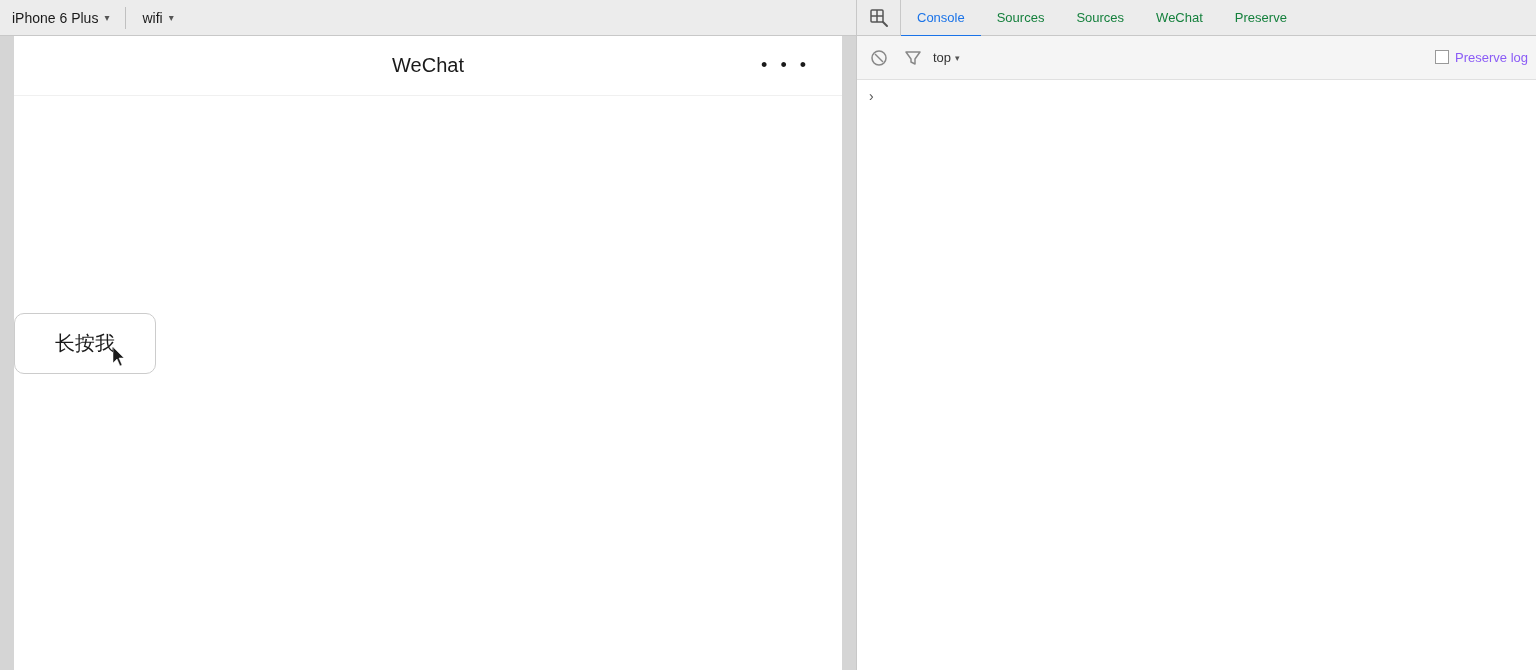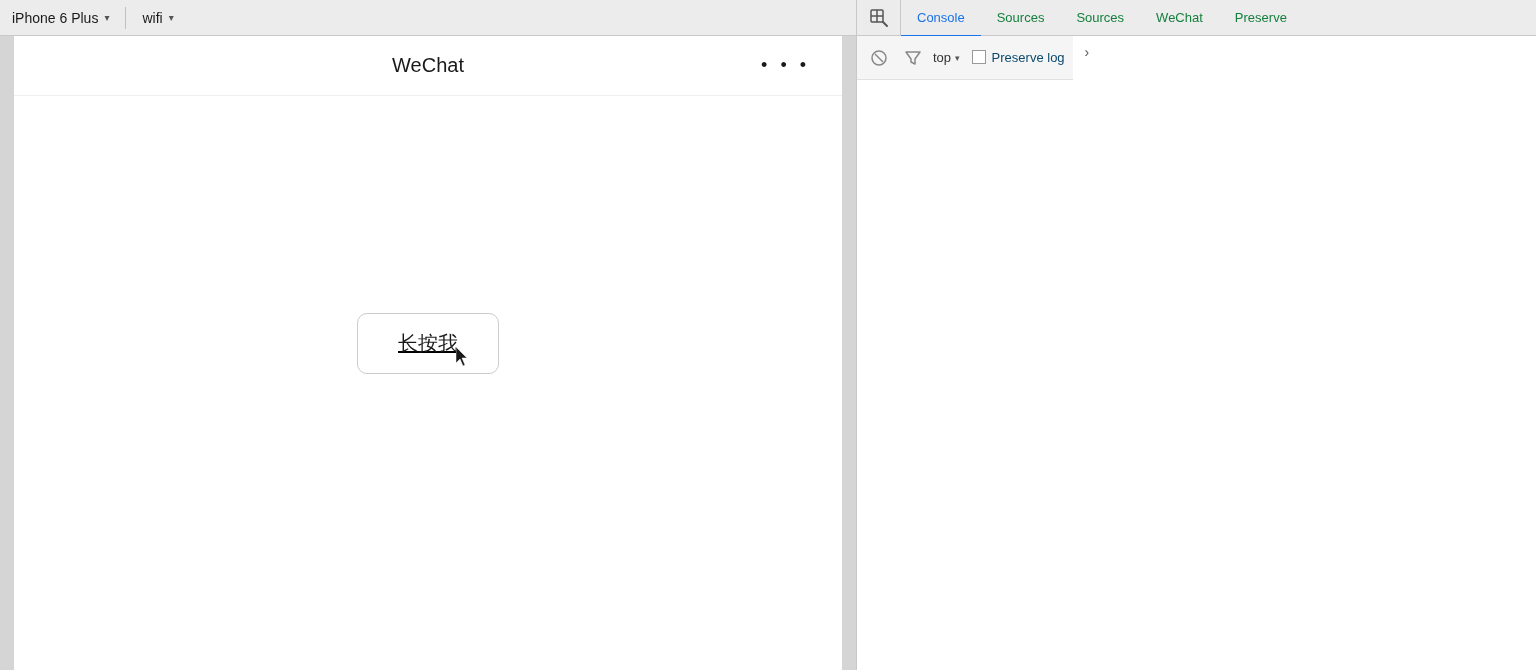--- a/index.html
+++ b/index.html
@@ -126,41 +126,40 @@
       right: 32px;
       font-size: 18px;
       letter-spacing: 4px;
       color: #1a1a1a;
     }
 
     .app-body {
       flex: 1;
       display: flex;
       align-items: center;
-      justify-content: center;
-      text-decoration: underline;
     }
 
     .long-press-btn {
       border: 1px solid #ccc;
       border-radius: 10px;
       padding: 16px 40px;
       font-size: 20px;
       color: #1a1a1a;
       background: #fff;
       cursor: pointer;
       position: relative;
     }
 
     
     .devtools-panel {
       flex: 1;
       background: #fff;
       border-left: 1px solid #c8c8c8;
       display: flex;
+      flex-direction: column;
     }
 
     
     .console-toolbar {
       display: flex;
       align-items: center;
       height: 44px;
       border-bottom: 1px solid #e0e0e0;
       padding: 0 8px;
       gap: 6px;
@@ -194,21 +193,21 @@
     }
 
     .spacer {
       flex: 1;
     }
 
     .preserve-log-area {
       display: flex;
       gap: 6px;
       font-size: 13px;
-      color: #0c4a6e;
+      color: #8b5cf6;
     }
 
     .preserve-checkbox {
       width: 14px;
       height: 14px;
       border: 1px solid #999;
       background: #fff;
       cursor: pointer;
     }
 

